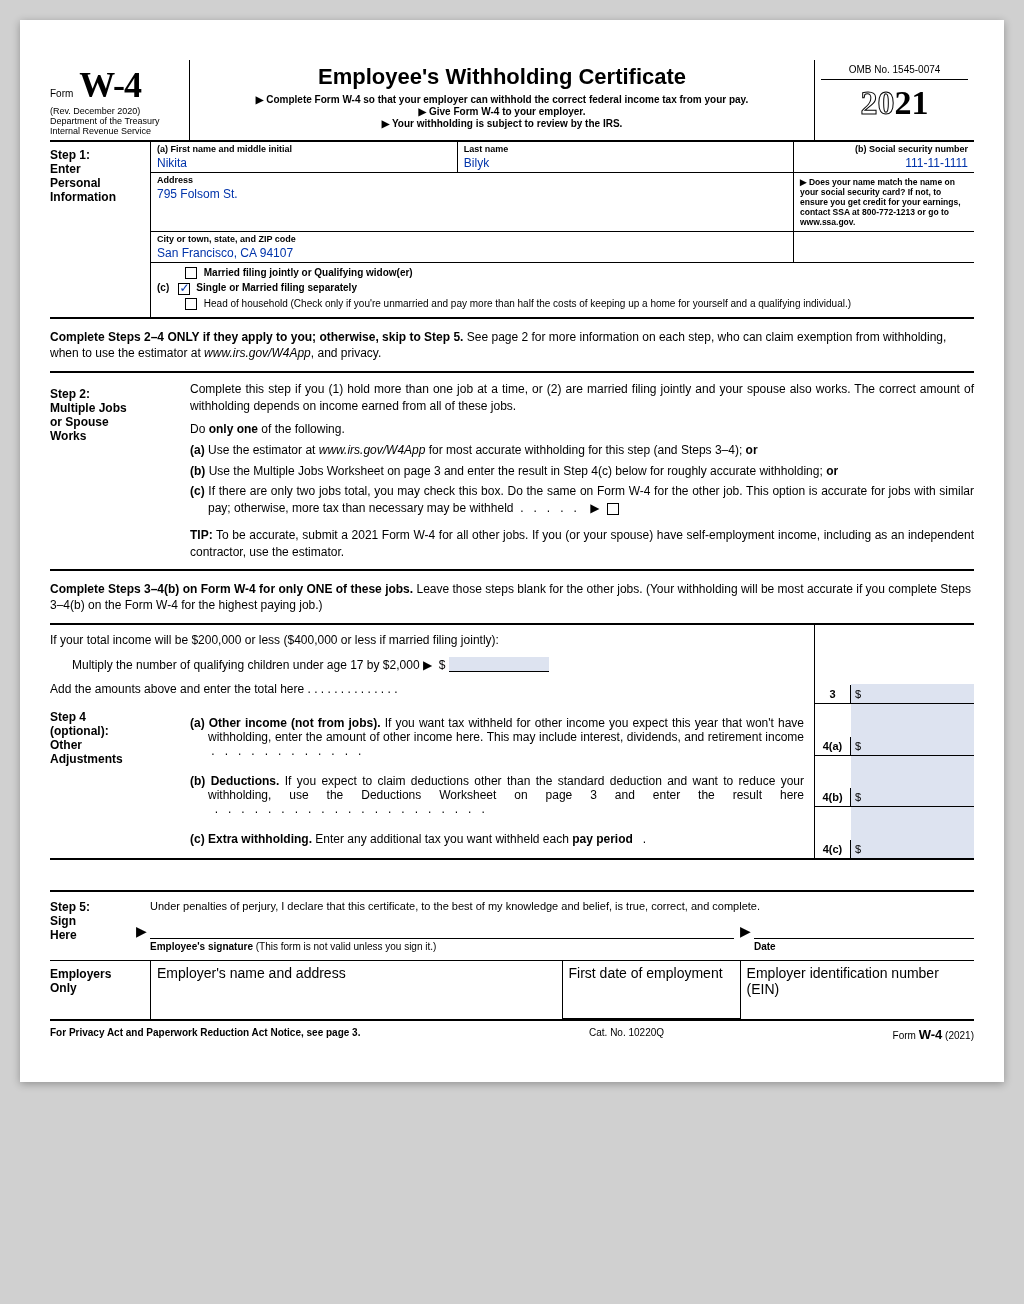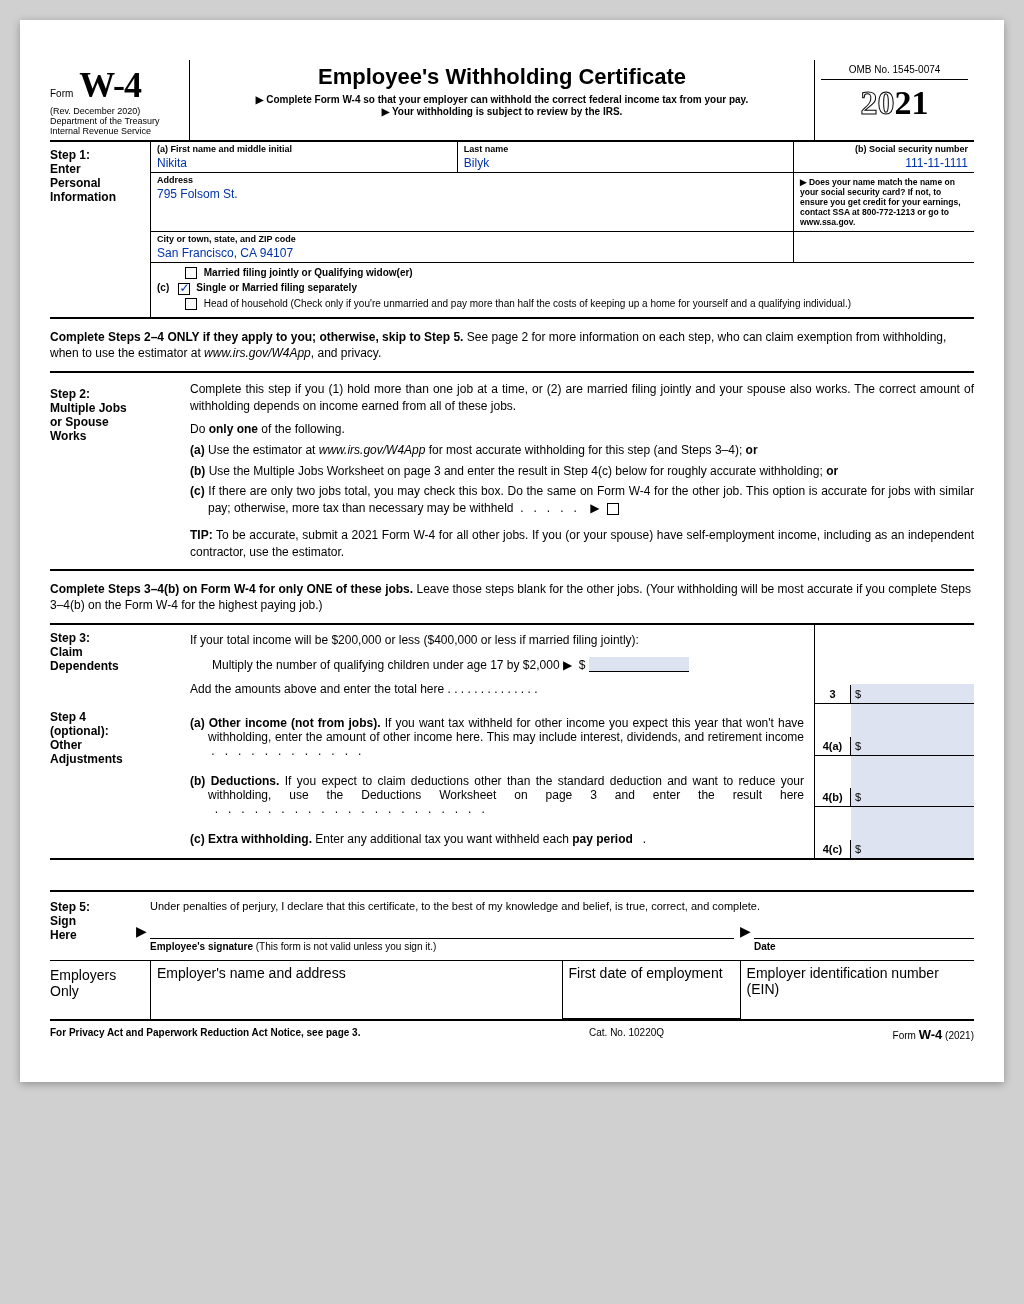--- a/index.html
+++ b/index.html
@@ -209,21 +209,21 @@
     left: -14px;
     top: -16px;
     font-size: 14px;
   }
 
   
   .emp-block {
     display: flex;
     border-bottom: 2px solid #000;
   }
-  .emp-label { width: 100px; font-weight: normal; font-size: 14px; padding: 6px 6px 6px 0; }
+  .emp-label { width: 100px; font-weight: bold; font-size: 12px; padding: 6px 6px 6px 0; }
   .emp-cell {
     padding: 4px 6px;
     font-size: 14px;
     border-left: 1px solid #000;
     min-height: 55px;
   }
   .emp-name { flex: 1.8; }
   .emp-date { flex: 0.8; }
   .emp-ein { flex: 1; }
   .emp-date-inner { border-bottom: 1px solid #000; height: 34px; }
@@ -250,20 +250,21 @@
         <span class="w4-big">W-4</span>
       </div>
       <div>(Rev. December 2020)</div>
       <div>Department of the Treasury</div>
       <div>Internal Revenue Service</div>
     </div>
     <div class="header-center">
       <div class="main-title">Employee's Withholding Certificate</div>
       <div class="header-instructions">
         <div>▶ Complete Form W-4 so that your employer can withhold the correct federal income tax from your pay.</div>
+        <div>▶ Give Form W-4 to your employer.</div>
         <div>▶ Your withholding is subject to review by the IRS.</div>
       </div>
     </div>
     <div class="header-right">
       <div class="omb">OMB No. 1545-0074</div>
       <div class="year">
         <span class="year-outline">20</span><span>21</span>
       </div>
     </div>
   </div>
@@ -349,25 +350,20 @@
   </div>
 
   <div class="body-text">
     <b>Complete Steps 3–4(b) on Form W-4 for only ONE of these jobs.</b> Leave those steps blank for the other jobs. (Your withholding will be most accurate if you complete Steps 3–4(b) on the Form W-4 for the highest paying job.)
   </div>
   <div class="hr"></div>
 
   <div style="border-bottom:2px solid #000">
 
     <div class="step34">
-      <div class="step-label" style="width:140px">
-        <div>Step 3:</div>
-        <div>Claim</div>
-        <div>Dependents</div>
-      </div>
       <div class="step34-left step3-lines">
         <div>If your total income will be $200,000 or less ($400,000 or less if married filing jointly):</div>
         <div class="line">
           Multiply the number of qualifying children under age 17 by $2,000 ▶&nbsp; $<span class="blank-input wide"></span>
         </div>
         <div>Add the amounts above and enter the total here    .    .    .    .    .    .    .    .    .    .    .    .    .    .</div>
       </div>
       <div class="step34-right">
         <div class="right-box" style="flex:3;border-bottom:none">
           <div class="box-num" style="border-right:none;background:#fff"></div>

